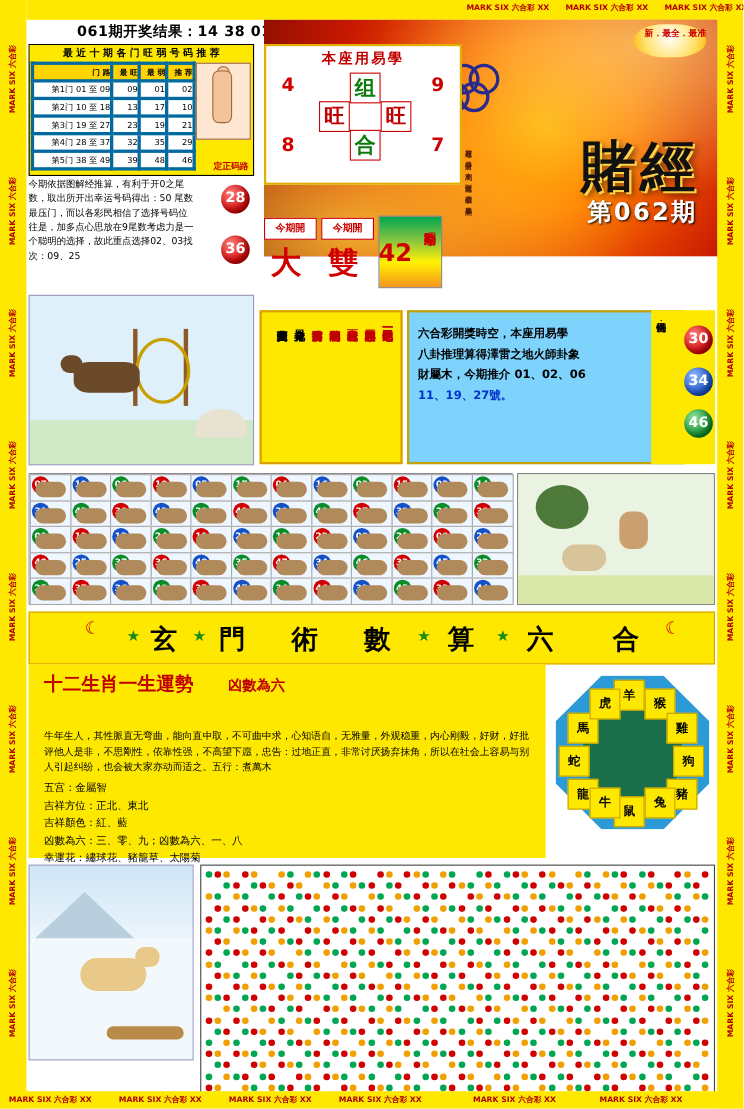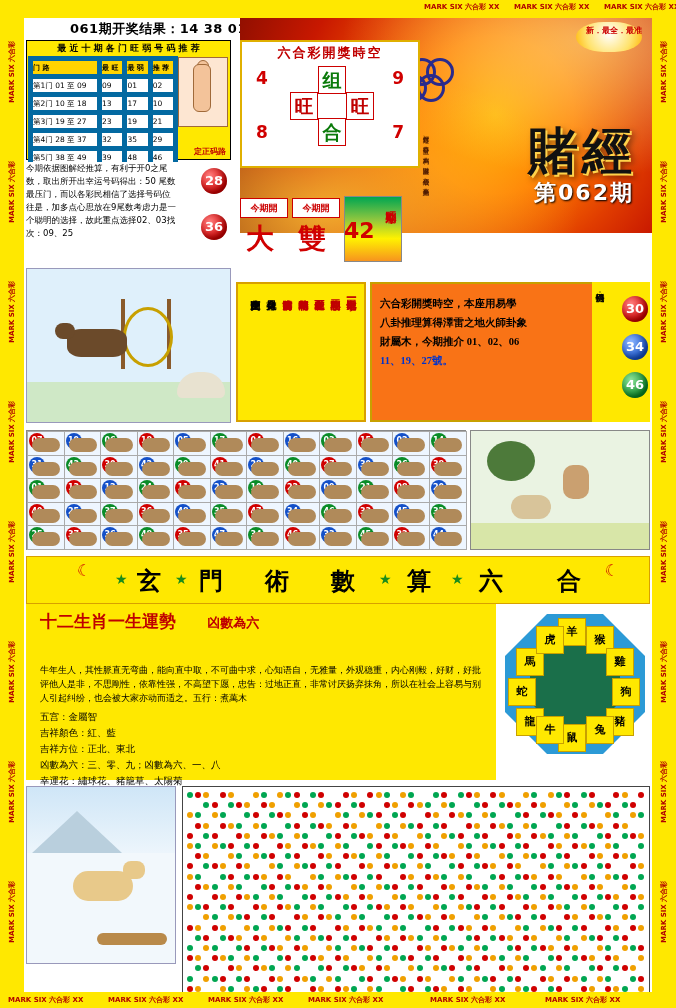--- a/index.html
+++ b/index.html
@@ -77,21 +77,21 @@
     letter-spacing:0.5px;
   }
 
   
   .panel{position:absolute;box-sizing:border-box;}
 
   
   .past{left:26px;top:40px;width:205px;height:120px;background:#ffe800;border:1px solid #000;}
   .past .ttl{font-size:9px;font-weight:bold;text-align:center;color:#000;padding:1px 0;background:#ffe800;}
   table.pt{border-collapse:collapse;width:150px;margin-left:1px;}
-  table.pt td,table.pt th{border:5px solid #0369a1;font-size:7.5px;text-align:left;padding:0;height:13px;background:#fff;}
+  table.pt td,table.pt th{border:3px solid #0369a1;font-size:7.5px;text-align:right;padding:0;height:13px;background:#fff;}
   table.pt th{background:#ffd400;font-weight:bold;font-size:7px;}
   .past .manfig{position:absolute;right:2px;top:16px;width:48px;height:68px;background:#fde6d2;border:1px solid #a06a3a;}
   .past .manfig .body{position:absolute;left:14px;top:6px;width:16px;height:46px;background:#f3c39a;border:1px solid #a06a3a;border-radius:6px;}
   .past .manfig .head{position:absolute;left:18px;top:2px;width:10px;height:10px;background:#f3c39a;border:1px solid #a06a3a;border-radius:50%;}
   .past .tagred{position:absolute;right:4px;bottom:2px;font-size:8px;color:#c00000;font-weight:bold;}
 
   
   .para{left:26px;top:162px;width:205px;height:100px;background:#fff;}
   .para p{margin:0;font-size:8.5px;line-height:13px;color:#000;}
   .ball{
@@ -130,21 +130,21 @@
   .dogpic .dog{position:absolute;left:40px;top:60px;width:60px;height:28px;background:#6b4a2a;border-radius:14px/10px;}
   .dogpic .dog:after{content:"";position:absolute;left:-12px;top:-6px;width:20px;height:16px;background:#6b4a2a;border-radius:8px;}
   .dogpic .rock{position:absolute;left:150px;bottom:24px;width:48px;height:26px;background:#e8e2d0;border-radius:24px 24px 6px 6px;}
 
   
   .scroll{left:236px;top:282px;width:130px;height:140px;background:#ffe800;border:2px solid #d8a000;}
   .scroll .col{position:absolute;top:8px;writing-mode:vertical-rl;text-orientation:upright;font-size:10px;line-height:13px;color:#c00000;font-weight:bold;}
   .scroll .colb{color:#000;}
 
   
-  .tipbox{left:370px;top:282px;width:252px;height:140px;background:#f97316;border:2px solid #c8a000;font-family:Liberation Serif, serif;}
+  .tipbox{left:370px;top:282px;width:252px;height:140px;background:#7dd3fc;border:2px solid #c8a000;}
   .tipbox p{margin:0;font-size:10.5px;line-height:19px;color:#000;font-weight:bold;}
   .tipbox .blue{color:#0033cc;}
 
   .special{left:592px;top:282px;width:58px;height:140px;background:#ffe800;}
   .special .lbl{writing-mode:vertical-rl;text-orientation:upright;font-size:9px;color:#000;position:absolute;left:2px;top:4px;line-height:12px;}
   .special .ball{position:absolute;right:2px;}
 
   
   .zgrid{left:26px;top:430px;width:440px;height:120px;background:#fff;border:1px solid #888;}
   .zcell{position:absolute;width:54px;height:28px;border:1px solid #aaa;background:#eef6ff;overflow:hidden;}
@@ -300,21 +300,21 @@
     <div class="tagred">定正码路</div>
   </div>
 
   <div class="panel para">
     <p style="width:150px;">今期依据图解经推算，有利于开0之尾数，取出所开出幸运号码得出：50 尾数最压门，而以各彩民相信了选择号码位往是，加多点心思放在9尾数考虑力是一个聪明的选择，故此重点选择02、03找次：09、25</p>
     <div class="ball red" style="right:4px;top:6px;">28</div>
     <div class="ball red" style="right:4px;top:52px;">36</div>
   </div>
 
   <div class="panel lucky">
-    <div class="lt">六合彩開獎時空</div>
+    <div class="lt">本座用易學</div>
     <div class="grid">
       <div class="n" style="left:6px;top:4px;">4</div>
       <div class="n" style="right:6px;top:4px;">9</div>
       <div class="c r" style="left:40px;top:28px;">旺</div>
       <div class="c g" style="left:68px;top:2px;">组</div>
       <div class="c r" style="left:96px;top:28px;">旺</div>
       <div class="n" style="left:6px;top:58px;">8</div>
       <div class="c g" style="left:68px;top:54px;">合</div>
       <div class="n" style="right:6px;top:58px;">7</div>
     </div>
@@ -634,24 +634,24 @@
     <div style="padding:6px 10px 0 14px;">
       <span class="h1">十二生肖一生運勢</span>
       <span class="h2" style="margin-left:28px;">凶數為六</span>
     </div>
     <p style="padding:6px 14px 0 14px;margin-top:24px;">牛年生人，其性脈直无弯曲，能向直中取，不可曲中求，心知语自，无雅量，外观稳重，内心刚毅，好财，好批评他人是非，不思剛性，依靠性强，不高望下愿，忠告：过地正直，非常讨厌扬弃抹角，所以在社会上容易与别人引起纠纷，也会被大家亦动而适之。五行：煮萬木</p>
     <div style="padding:4px 14px 0 14px;">
       <div class="lbl">
         <span>五宫：</span><span>金屬智</span>
       </div>
       <div class="lbl">
+        <span>吉祥方位：</span><span>正北、東北</span>
+      </div>
+      <div class="lbl">
         <span>吉祥顏色：</span><span>紅、藍</span>
-      </div>
-      <div class="lbl">
-        <span>吉祥方位：</span><span>正北、東北</span>
       </div>
       <div class="lbl">
         <span>凶數為六：</span><span>三、零、九；凶數為六、一、八</span>
       </div>
       <div class="lbl">
         <span>幸運花：</span><span>繡球花、豬籠草、太陽菊</span>
       </div>
     </div>
   </div>
 

